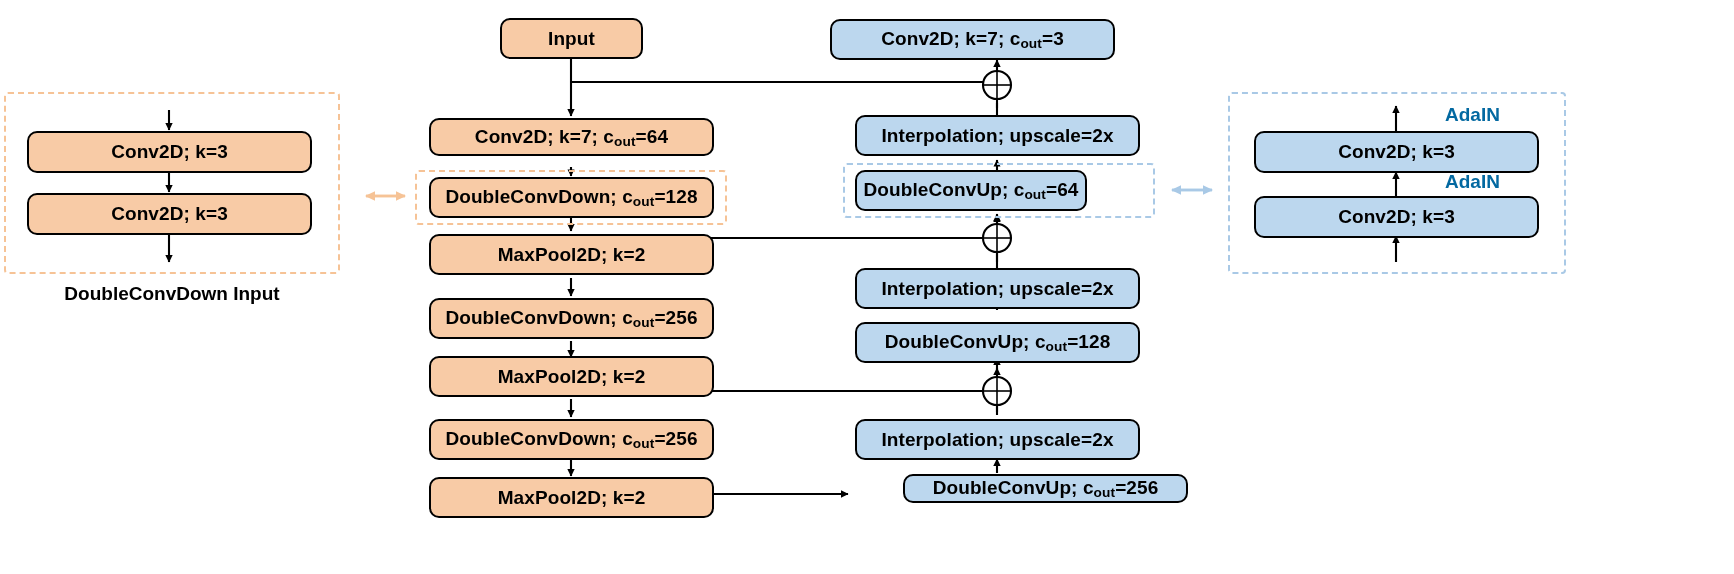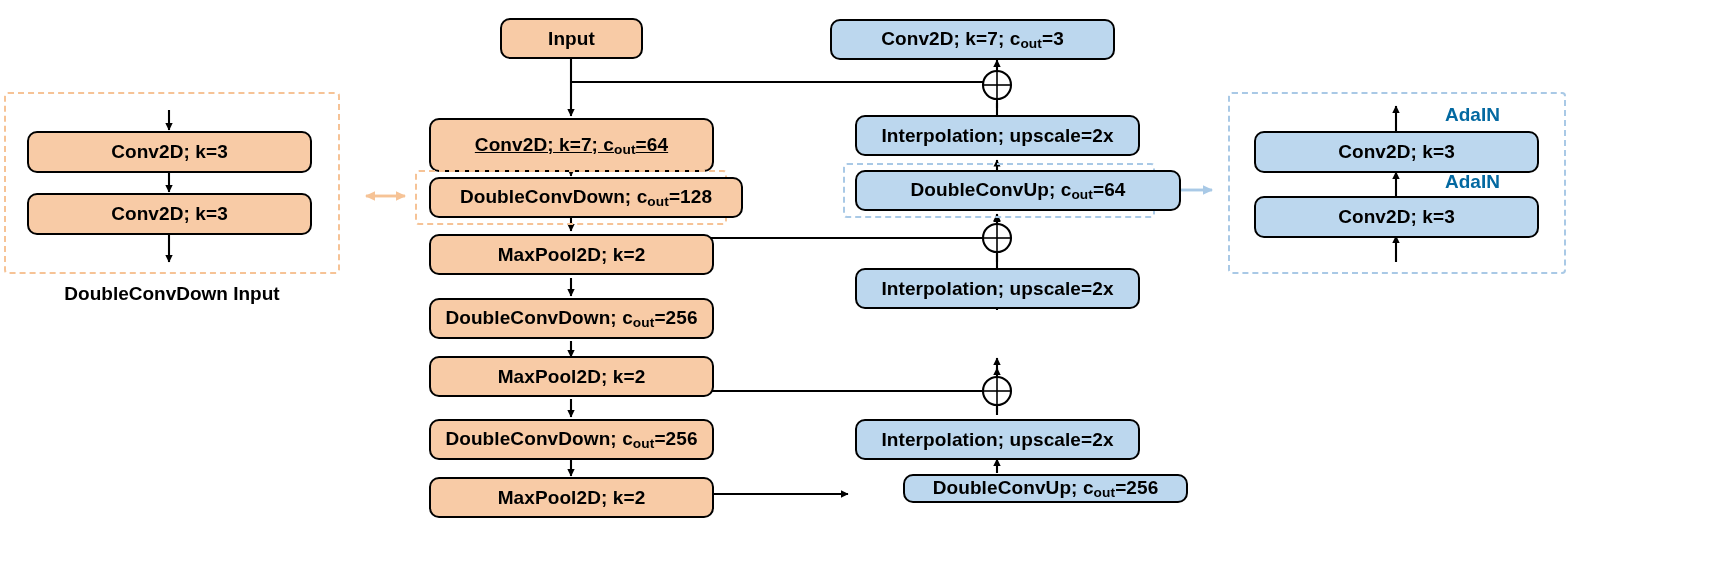--- a/index.html
+++ b/index.html
@@ -123,29 +123,29 @@
   </div>
 
   <div class="caption" style="left:4px;top:283px;width:336px;">DoubleConvDown Input</div>
 
   <div class="node down" style="left:500px;top:18px;width:143px;height:41px;">
     <span>
       <span>Input</span>
     </span>
   </div>
 
-  <div class="node down" style="left:429px;top:118px;width:285px;height:54px;text-decoration:underline;">
+  <div class="node down" style="left:429px;top:118px;width:285px;height:38px;">
     <span>
       <span>Conv2D; k=7; c</span><sub>out</sub><span>=64</span>
     </span>
   </div>
 
   <div class="dashbox" style="left:415px;top:170px;width:312px;height:55px;"></div>
 
-  <div class="node down" style="left:429px;top:177px;width:314px;height:41px;">
+  <div class="node down" style="left:429px;top:177px;width:285px;height:41px;">
     <span>
       <span>DoubleConvDown; c</span><sub>out</sub><span>=128</span>
     </span>
   </div>
 
   <div class="node down" style="left:429px;top:234px;width:285px;height:41px;">
     <span>
       <span>MaxPool2D; k=2</span>
     </span>
   </div>
@@ -181,32 +181,37 @@
   </div>
 
   <div class="node up" style="left:855px;top:115px;width:285px;height:41px;">
     <span>
       <span>Interpolation; upscale=2x</span>
     </span>
   </div>
 
   <div class="dashbox blue" style="left:843px;top:163px;width:312px;height:55px;"></div>
 
-  <div class="node up" style="left:855px;top:170px;width:326px;height:41px;">
+  <div class="node up" style="left:855px;top:170px;width:232px;height:41px;">
     <span>
       <span>DoubleConvUp; c</span><sub>out</sub><span>=64</span>
     </span>
   </div>
 
   <div class="node up" style="left:855px;top:268px;width:285px;height:41px;">
     <span>
       <span>Interpolation; upscale=2x</span>
     </span>
   </div>
 
+  <div class="node up" style="left:855px;top:322px;width:285px;height:41px;">
+    <span>
+      <span>DoubleConvUp; c</span><sub>out</sub><span>=128</span>
+    </span>
+  </div>
 
   <div class="node up" style="left:855px;top:419px;width:285px;height:41px;">
     <span>
       <span>Interpolation; upscale=2x</span>
     </span>
   </div>
 
   <div class="node up" style="left:903px;top:474px;width:285px;height:29px;">
     <span>
       <span>DoubleConvUp; c</span><sub>out</sub><span>=256</span>

